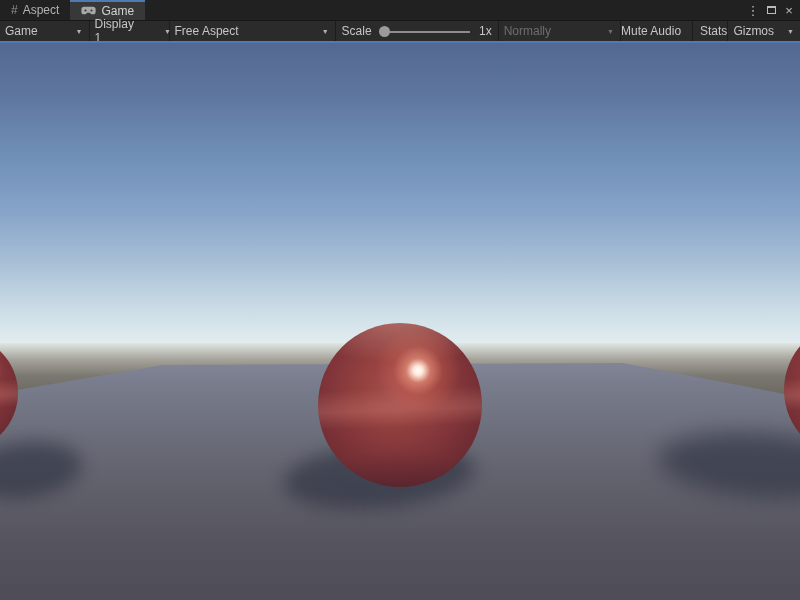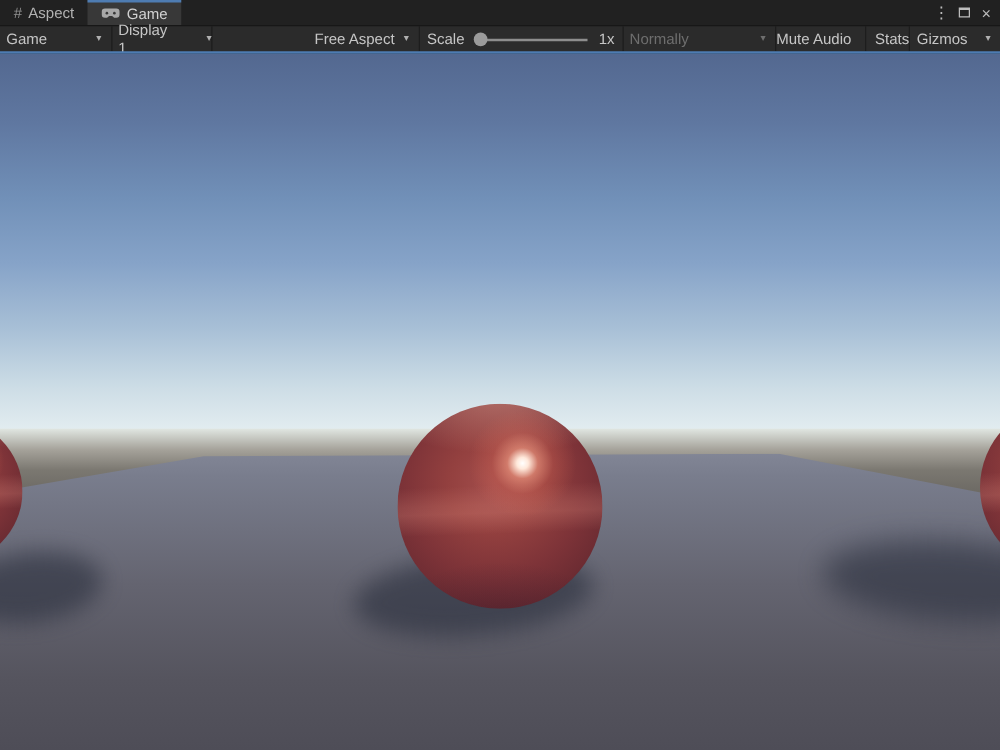--- a/index.html
+++ b/index.html
@@ -23,21 +23,21 @@
            color:#bcbcbc; font-size:13px;}
   .max-glyph{display:inline-block; width:9px; height:8px; border:1px solid #bcbcbc; border-top-width:2px;}
 
   
   .toolbar{position:absolute; left:0; top:20px; width:800px; height:21px;
            background:var(--toolbar-bg); border-top:1px solid #171717;
            display:flex; align-items:stretch; font-size:12px; color:#c6c6c6;}
   .tb-item{display:flex; align-items:center; border-right:1px solid var(--divider); height:100%;}
   .tb-popup{justify-content:space-between; padding:0 6px 0 5px;}
   .tb-arrow{font-size:7px; color:#b0b0b0; margin-left:6px;}
-  .w-game{width:90px;} .w-display{width:80px;gap:24px;} .w-aspect{width:167px;justify-content:flex-end;}
+  .w-game{width:90px;} .w-display{width:80px;gap:24px;} .w-aspect{width:167px;}
   .w-scale{width:163px; border-right:none; padding:0 6px; gap:7px;}
   .w-playmode{width:124px; border-left:1px solid var(--divider); color:#6e6e6e;}
   .w-playmode .tb-arrow{color:#6e6e6e;}
   .w-mute{width:72px; }
   .w-stats{width:36px; justify-content:flex-end;}
   .w-gizmos{width:72px; border-right:none;justify-content:space-between;}
   .slider{position:relative; flex:1; height:21px;}
   .slider .track{position:absolute; left:7px; right:2px; top:10px; height:2px; background:#8d8d8d;}
   .slider .knob{position:absolute; left:0; top:5px; width:11px; height:11px; border-radius:50%;
                 background:#9b9b9b;}

